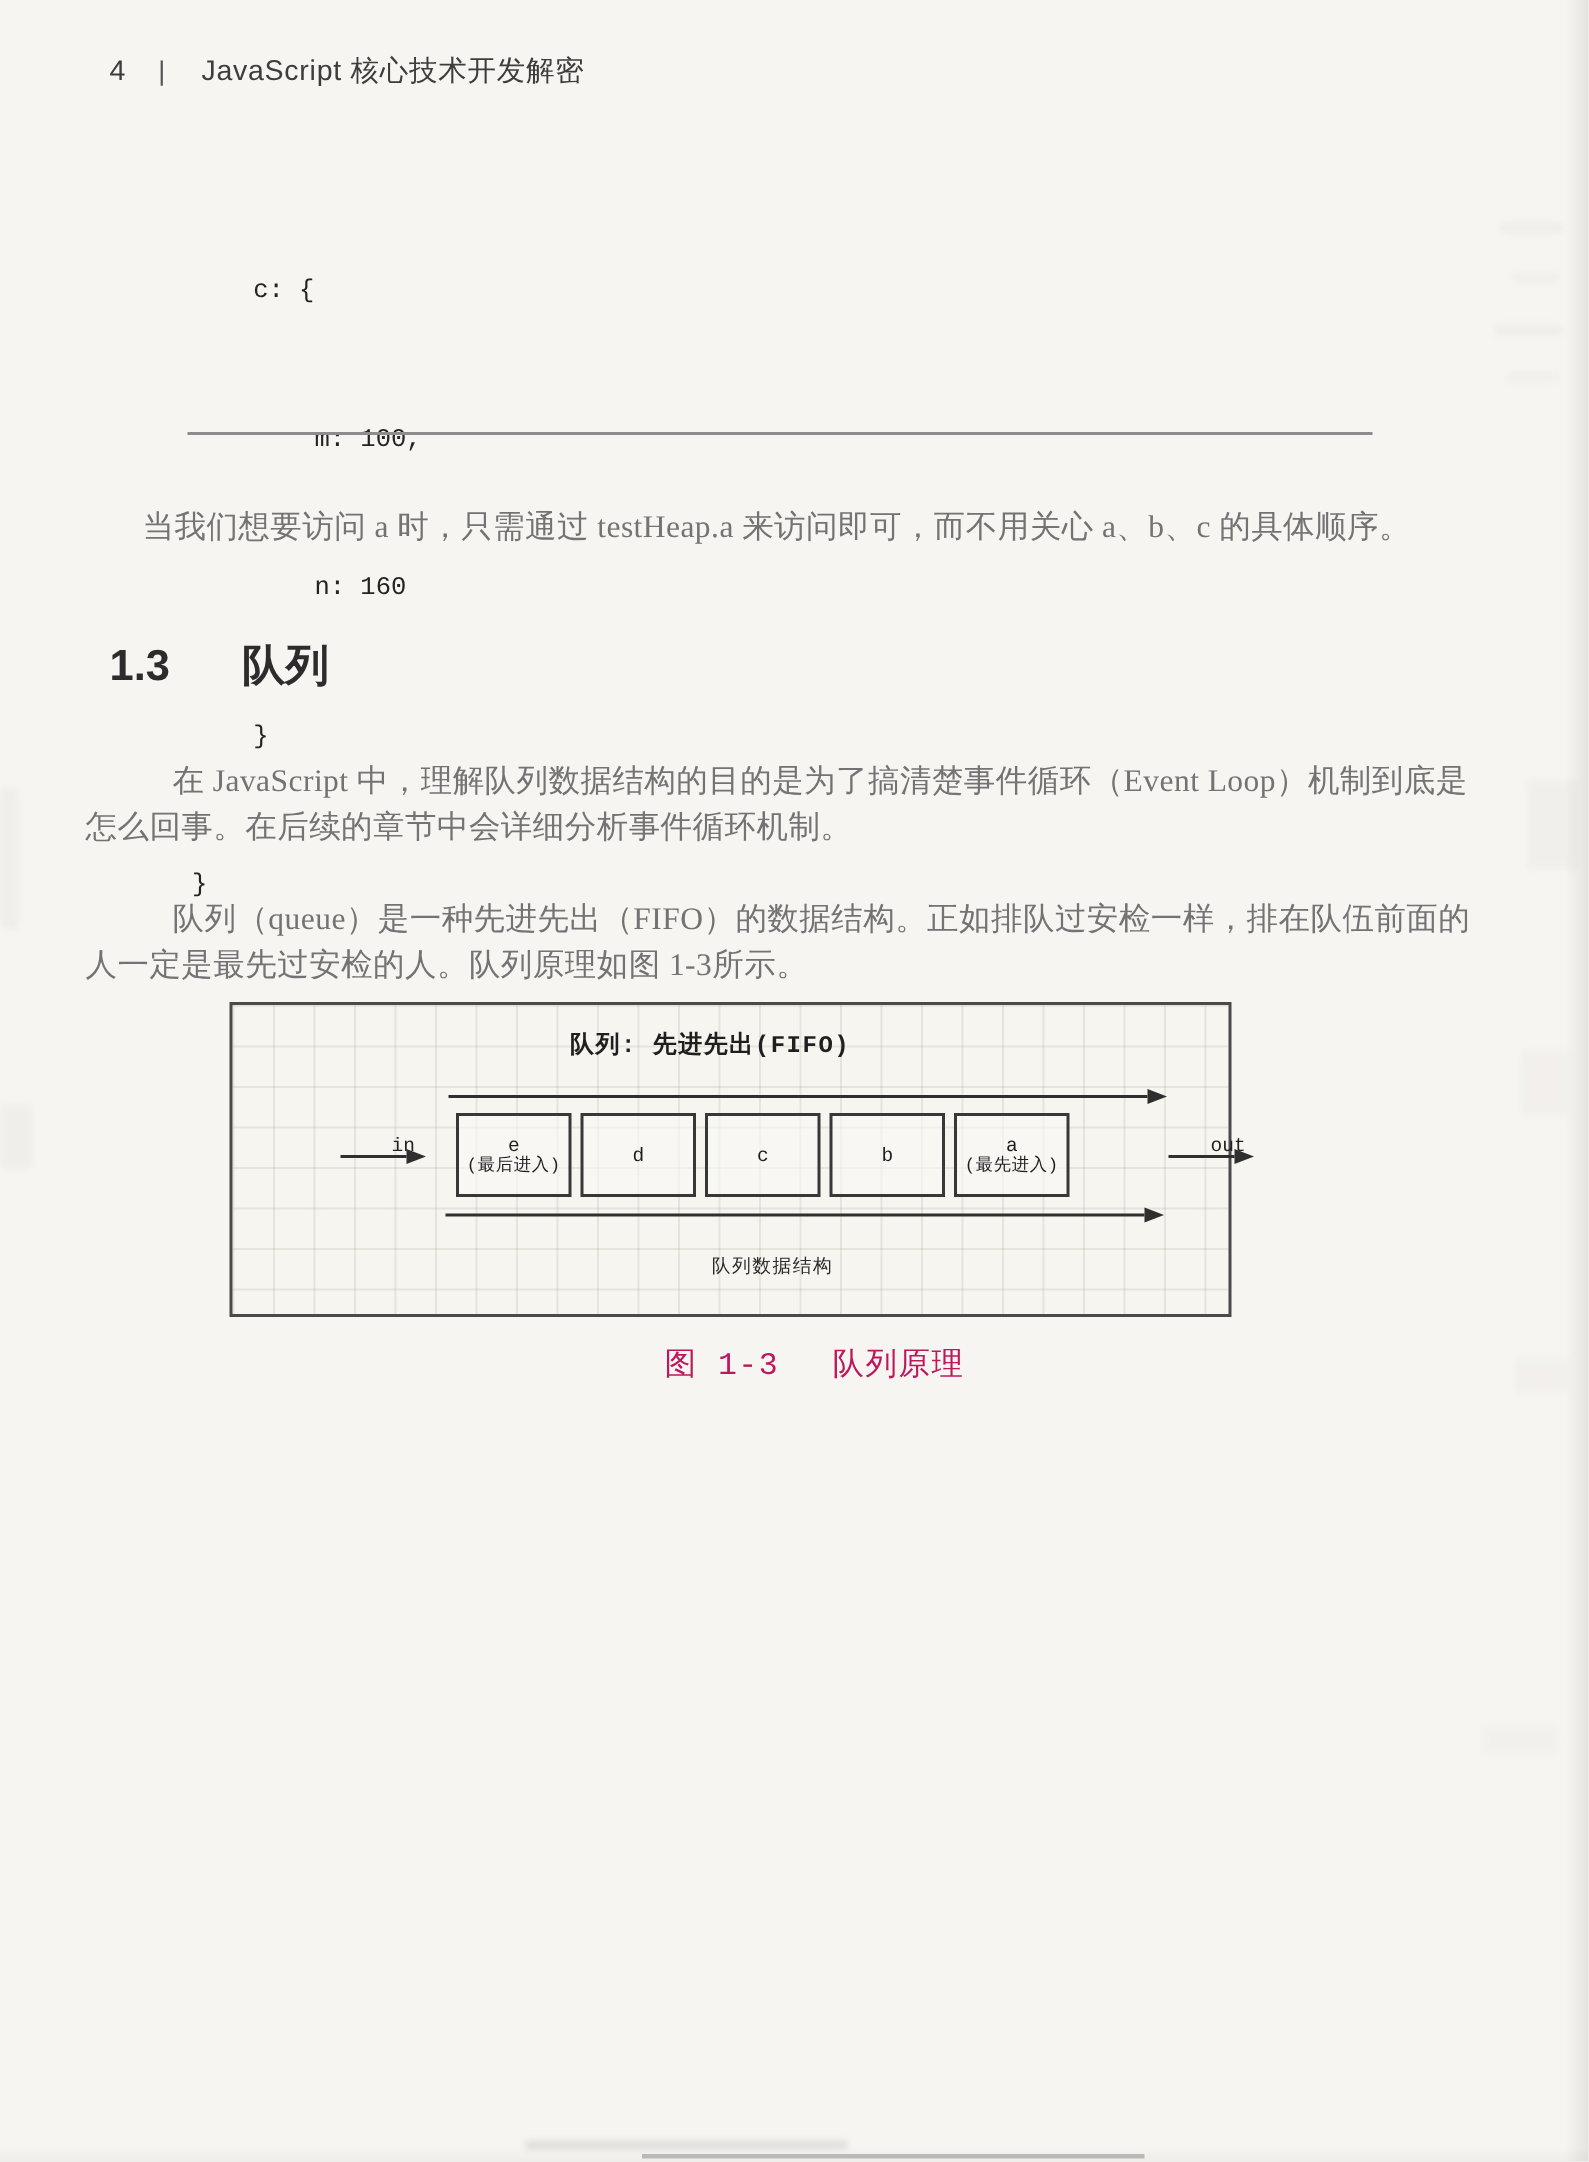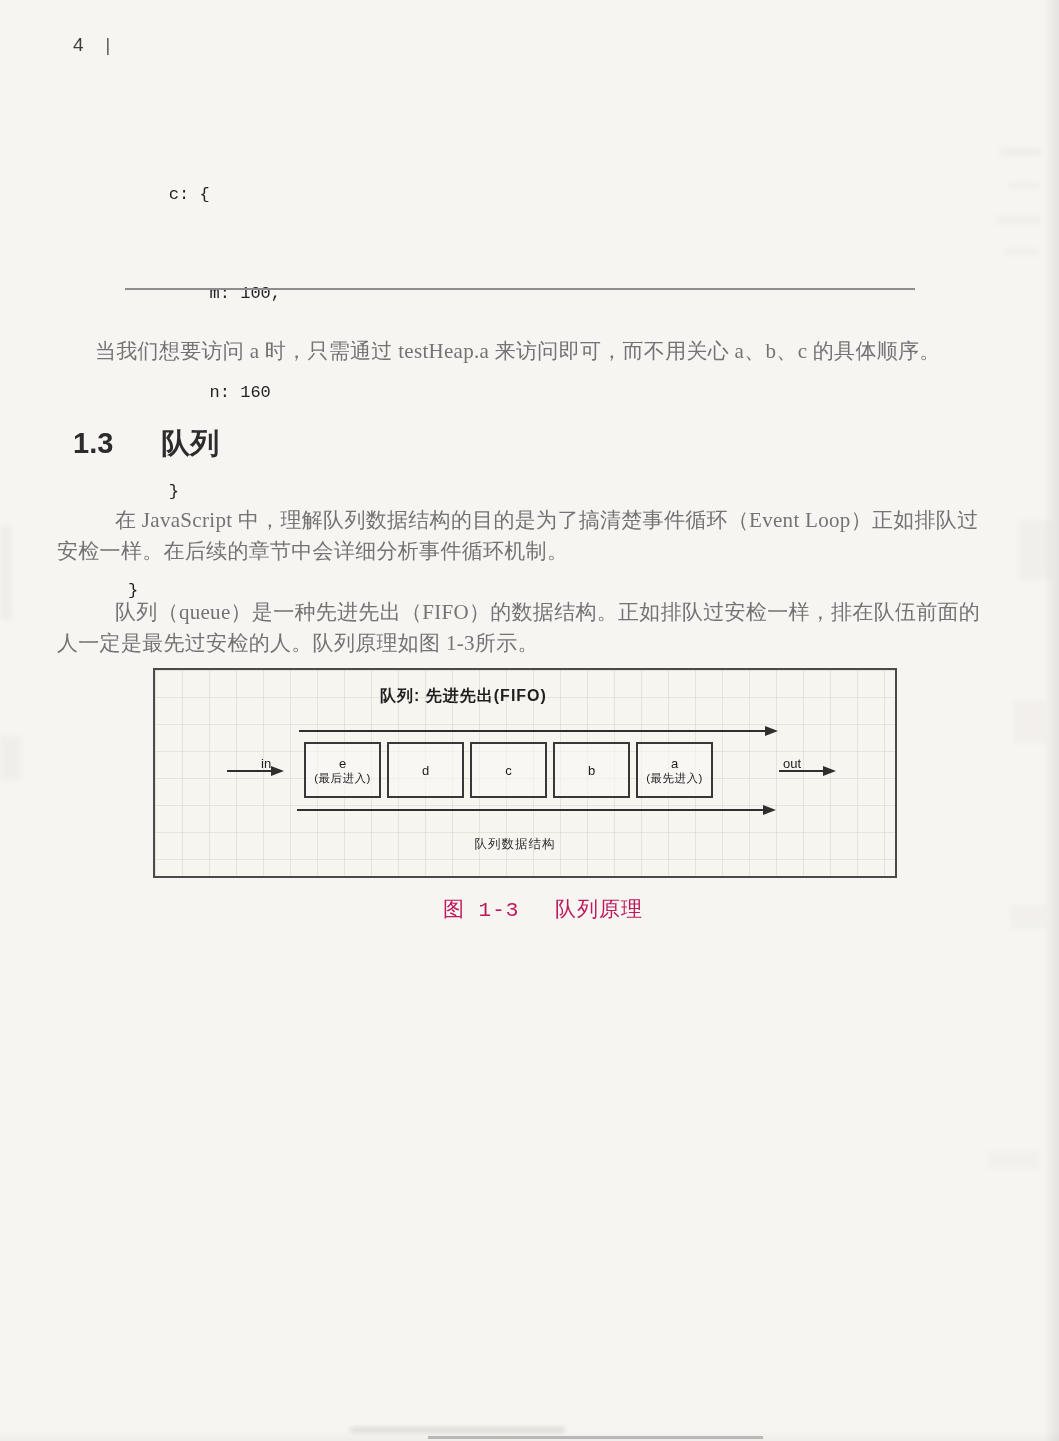--- a/index.html
+++ b/index.html
@@ -38,44 +38,44 @@
   .p2{top:505px;text-indent:58px;}
   .p3{top:597px;text-indent:58px;}
 
   
   .section-heading{position:absolute;left:73px;top:424px;display:flex;align-items:baseline;
     font-family:"Liberation Sans","DejaVu Sans",sans-serif;font-weight:bold;
     font-size:29px;color:#2c2c2c;gap:20px;}
   .section-heading .num{margin-right:28px;}
 
   
-  .figure{position:absolute;left:153px;top:668px;width:744px;height:210px;
+  .figure{position:absolute;left:153px;top:668px;width:668px;height:210px;
     border:2px solid #4a4a4a;box-sizing:border-box;
     background-color:#f7f5f0;
     background-image:
       linear-gradient(rgba(170,165,150,0.22) 1px, transparent 1px),
       linear-gradient(90deg, rgba(170,165,150,0.22) 1px, transparent 1px);
     background-size:27px 27px;
-    font-family:Liberation Sans, sans-serif;}
+    font-family:Liberation Mono, monospace;}
   .fig-title{position:absolute;left:225px;top:16px;font-size:16px;font-weight:bold;
     color:#1f1f1f;letter-spacing:1px;}
   .hline{position:absolute;height:2px;background:#2f2f2f;}
   .ahead{position:absolute;width:0;height:0;
     border-left:13px solid #2f2f2f;border-top:5px solid transparent;border-bottom:5px solid transparent;}
   .top-arrow-line{left:144px;top:60px;width:466px;}
   .top-arrow-head{left:610px;top:56px;}
   .bottom-arrow-line{left:142px;top:139px;width:466px;}
   .bottom-arrow-head{left:608px;top:135px;}
   .in-arrow-line{left:72px;top:100px;width:44px;}
   .in-arrow-head{left:116px;top:96px;}
   .out-arrow-line{left:624px;top:100px;width:44px;}
   .out-arrow-head{left:668px;top:96px;}
   .io-label{position:absolute;font-size:13px;color:#222;background:transparent;margin-left:20px;}
   .in-label{left:86px;top:86px;}
-  .out-label{left:608px;top:86px;}
+  .out-label{left:632px;top:86px;}
   .qrow{position:absolute;left:149px;top:72px;display:flex;gap:6px;}
   .qbox{width:77px;height:56px;border:2px solid #383838;box-sizing:border-box;
     display:flex;flex-direction:column;align-items:center;justify-content:center;
     background:rgba(250,249,246,0.6);}
   .qbox .lbl{font-size:13px;color:#1d1d1d;line-height:15px;}
   .qbox .sub{font-size:11.5px;color:#1d1d1d;line-height:14px;letter-spacing:0.5px;}
   .fig-bottom-label{position:absolute;left:300px;top:166px;width:120px;text-align:center;
     font-size:12.5px;color:#2a2a2a;letter-spacing:1px;}
 
   
@@ -101,39 +101,40 @@
     background:#8f8f8f;opacity:.55;filter:blur(0.5px);}
 </style>
 </head>
 <body>
 
 <div class="page">
 
   <div class="header">
     <span class="pagenum">4</span>
     <span class="divider">|</span>
+    <span class="booktitle">JavaScript 核心技术开发解密</span>
   </div>
 
   <div class="code">
     <div>    c: {</div>
     <div>        m: 100,</div>
     <div>        n: 160</div>
     <div>    }</div>
     <div>}</div>
   </div>
   <div class="rule"></div>
 
   <div class="para p1">当我们想要访问 a 时，只需通过 testHeap.a 来访问即可，而不用关心 a、b、c 的具体顺序。</div>
 
   <div class="section-heading">
     <span class="num">1.3</span>
     <span class="ttl">队列</span>
   </div>
 
-  <div class="para p2">在 JavaScript 中，理解队列数据结构的目的是为了搞清楚事件循环（Event Loop）正如排队过安检一样。在后续的章节中会详细分析事件循环机制。</div>
+  <div class="para p2">在 JavaScript 中，理解队列数据结构的目的是为了搞清楚事件循环（Event Loop）机制到底是怎么回事。在后续的章节中会详细分析事件循环机制。</div>
   <div class="para p3">队列（queue）是一种先进先出（FIFO）的数据结构。正如排队过安检一样，排在队伍前面的人一定是最先过安检的人。队列原理如图 1-3所示。</div>
 
   <div class="figure">
     <div class="fig-title">队列: 先进先出(FIFO)</div>
 
     <div class="hline top-arrow-line"></div>
     <div class="ahead top-arrow-head"></div>
 
     <div class="hline in-arrow-line"></div>
     <div class="ahead in-arrow-head"></div>

